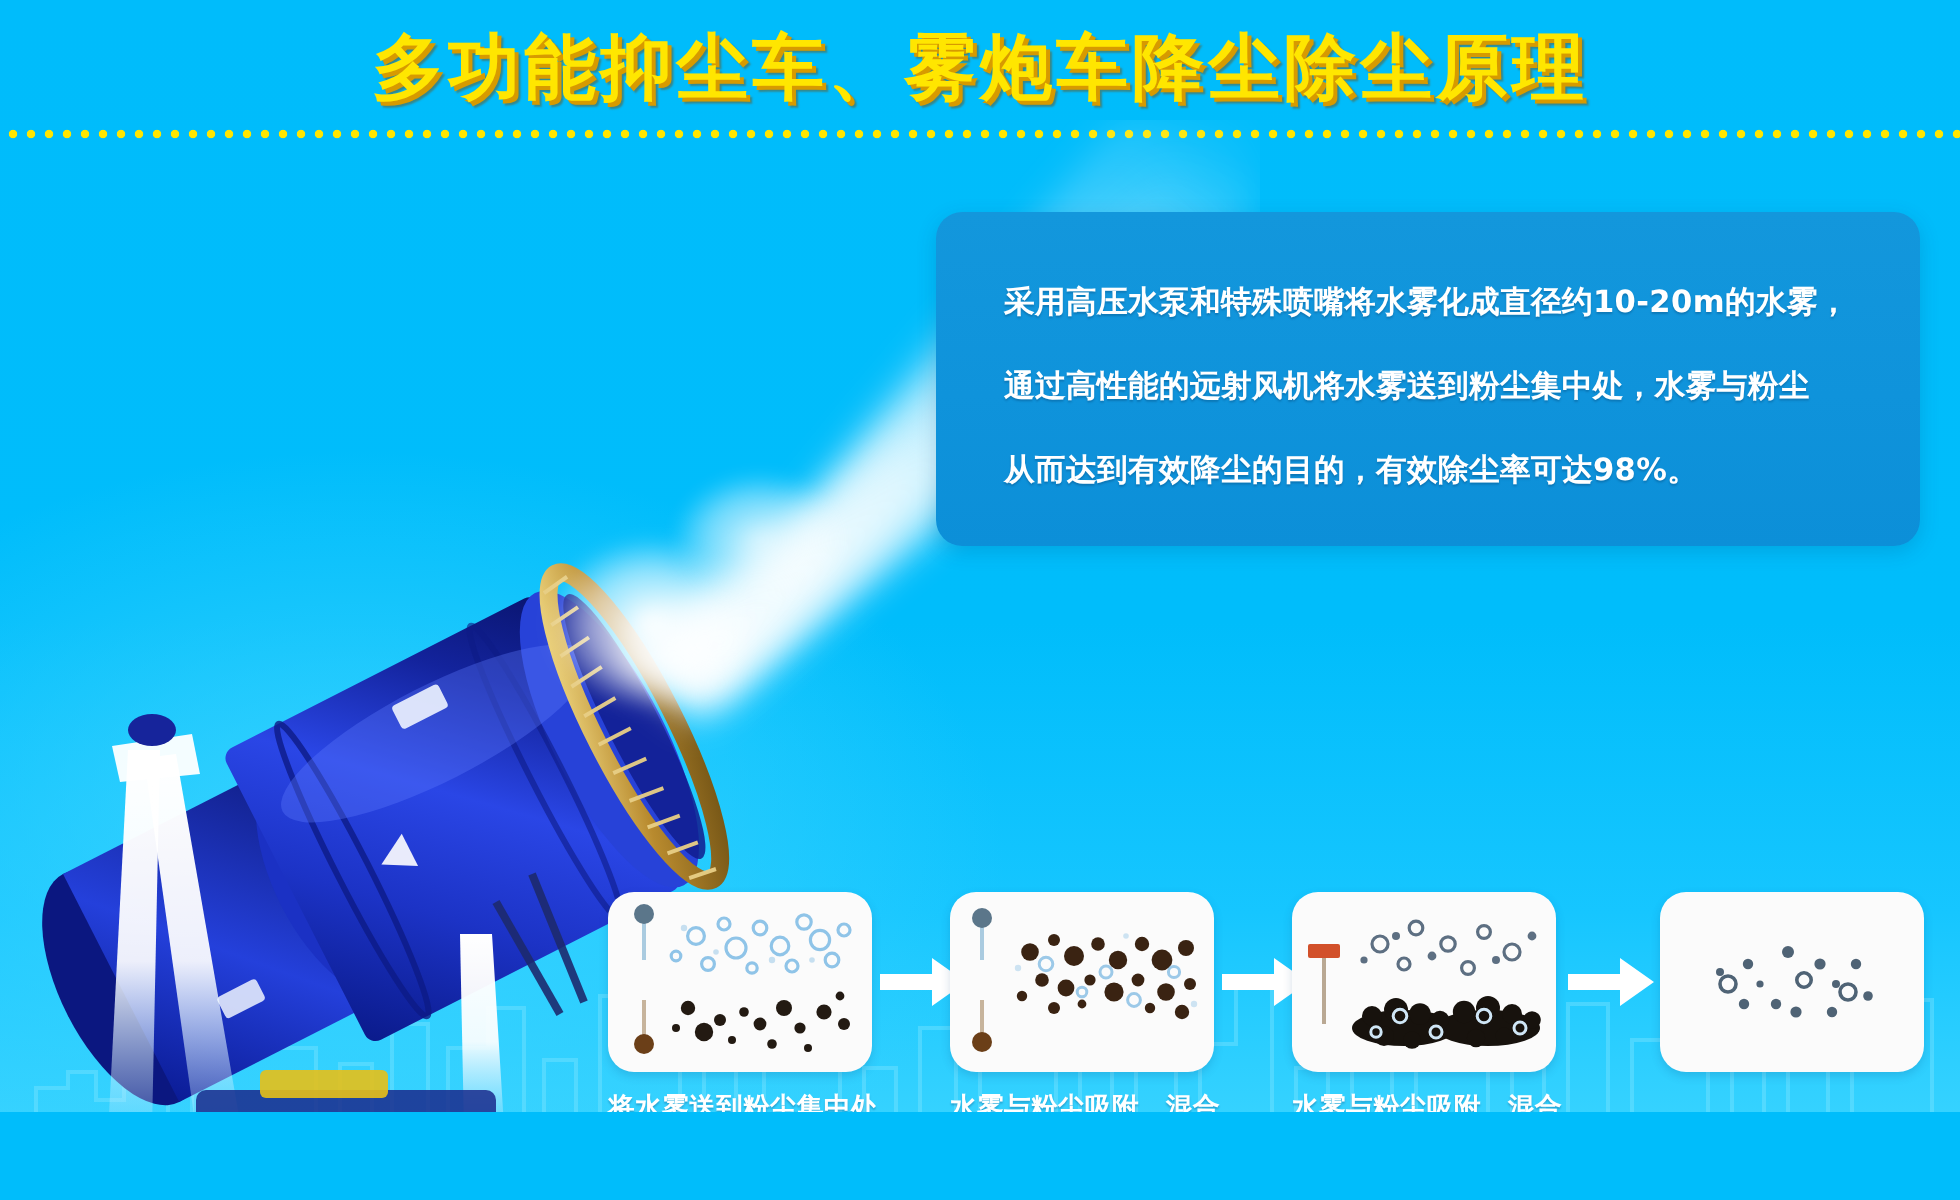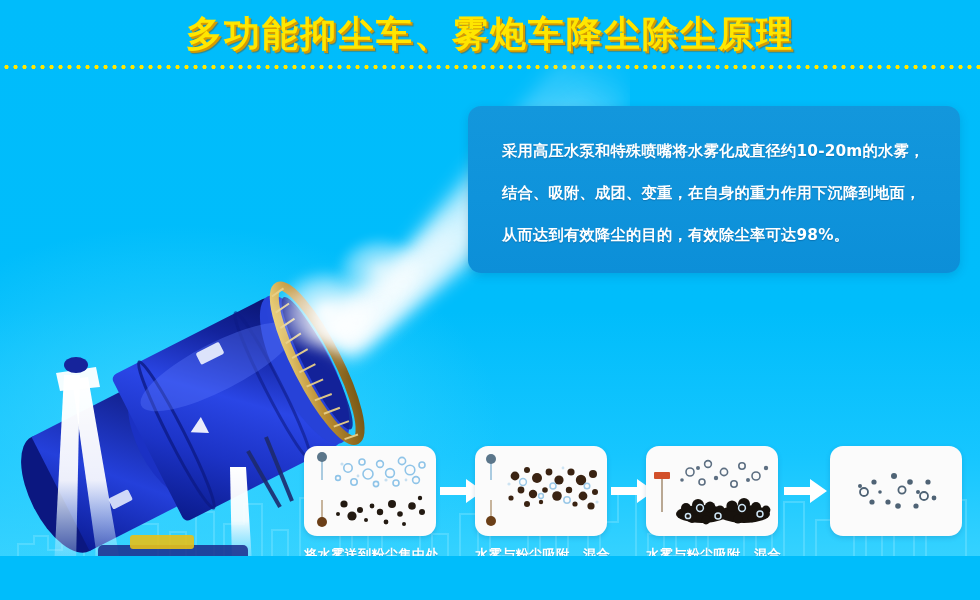--- a/index.html
+++ b/index.html
@@ -62,21 +62,21 @@
   .steps{position:absolute;left:0;top:446px;width:980px;height:154px;}
   .step{position:absolute;top:0;width:132px;}
   .step-card{
     width:132px;height:90px;border-radius:13px;background:#fbfbfb;
     box-shadow:0 2px 5px rgba(0,60,110,.17);position:relative;overflow:hidden;
   }
   .step-card svg{display:block;width:132px;height:90px;}
   .step-cap{
     margin-top:9px;text-align:center;color:#ffffff;font-weight:bold;
     font-size:13.3px;line-height:19px;letter-spacing:.2px;
-    font-family:Liberation Serif, serif;
+    font-family:Liberation Mono, monospace;
     text-shadow:0 1px 1px rgba(0,70,120,.33);
   }
   .step-cap .l{display:block;white-space:nowrap;}
   .arrow{position:absolute;top:30px;width:44px;height:30px;}
   .arrow svg{display:block;width:44px;height:30px;}
 
   .s1{left:304px;} .s2{left:475px;} .s3{left:646px;} .s4{left:830px;}
   .a1{left:440px;} .a2{left:611px;} .a3{left:784px;}
 </style>
 </head>
@@ -230,21 +230,21 @@
       <path d="M78 268 L150 222 L330 0 L398 0 L398 44 L120 300 Z" fill="url(#mg)" filter="url(#blur1)"></path>
       <path d="M86 262 L200 176 L352 22 L398 30 L398 78 L130 292 Z" fill="url(#mg)" opacity=".75" filter="url(#blur1)"></path>
       <ellipse cx="96" cy="252" rx="52" ry="44" fill="url(#burst)" filter="url(#blur2)"></ellipse>
       <ellipse cx="150" cy="210" rx="44" ry="34" fill="url(#burst)" opacity=".8" filter="url(#blur2)"></ellipse>
     </svg>
   </div>
 
   <div class="desc-box">
     <div class="desc-text">
       <p>采用高压水泵和特殊喷嘴将水雾化成直径约10-20m的水雾，</p>
-      <p>结合、吸附、成团、变重，在自身的重力作用下沉降到地面，</p>
+      <p>通过高性能的远射风机将水雾送到粉尘集中处，水雾与粉尘</p>
       <p>从而达到有效降尘的目的，有效除尘率可达98%。</p>
     </div>
   </div>
 
   <div class="steps">
 
     <div class="step s1">
       <div class="step-card">
         <svg viewBox="0 0 132 90" aria-hidden="true">
           <g>

